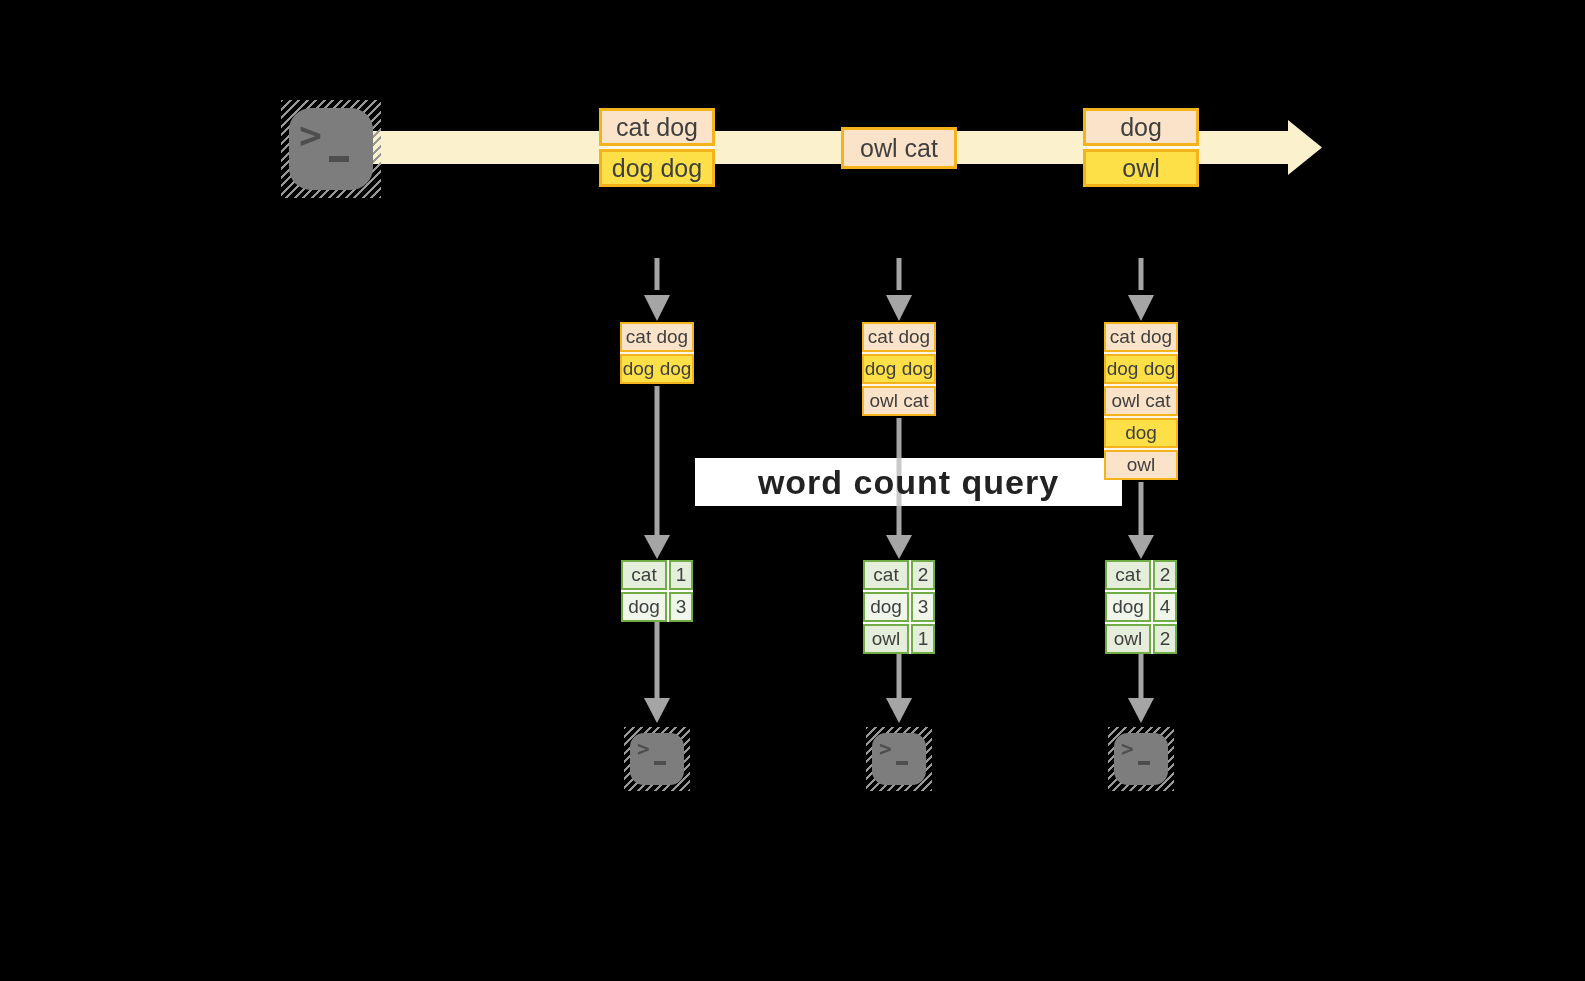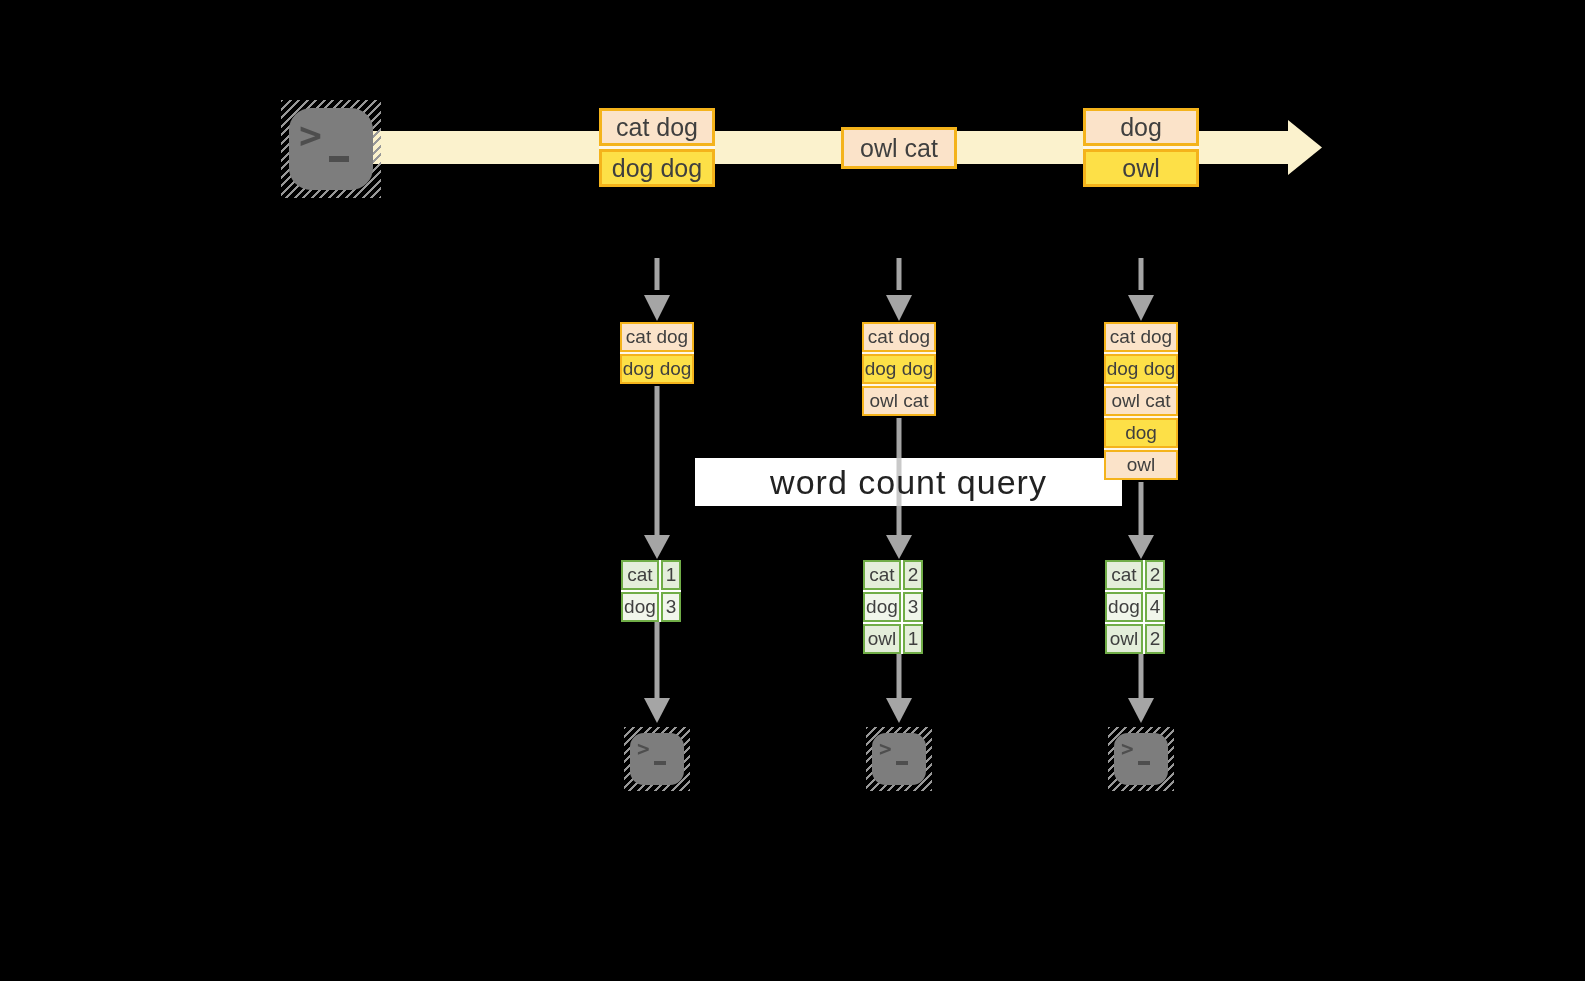--- a/index.html
+++ b/index.html
@@ -14,21 +14,21 @@
   .erow.single{height:42px;}
   .fa{background:#FBE3C9;}
   .fb{background:#fde047;}
 
   
   .stack{position:absolute;top:322px;width:74px;display:flex;flex-direction:column;gap:2px;background:#FFF7E6;z-index:2;}
   .srow{height:30px;border:2px solid #F4B31B;box-sizing:border-box;display:flex;align-items:center;
         justify-content:center;font-size:19px;color:#3F3F3F;}
 
   
-  .gtable{position:absolute;top:560px;width:60px;display:flex;flex-direction:column;gap:2px;background:#FFFFFF;z-index:2;}
+  .gtable{position:absolute;top:560px;width:72px;display:flex;flex-direction:column;gap:2px;background:#FFFFFF;z-index:2;}
   .grow{display:flex;gap:2px;}
   .gcell{height:30px;border:2px solid #70AD47;box-sizing:border-box;display:flex;align-items:center;
          justify-content:center;font-size:19px;color:#3F3F3F;}
   .word{width:46px;}
   .num{width:24px;}
   .ga{background:#E4EEDA;}
   .gb{background:#F1F6EB;}
 
   
   .term{position:absolute;z-index:2;
@@ -40,21 +40,21 @@
   .term-sm .term-inner{left:6px;top:6px;right:6px;bottom:6px;border-radius:14px;}
   .prompt{position:absolute;color:#4E4E4E;font-weight:bold;font-family:"DejaVu Sans Mono",monospace;line-height:1;}
   .term-lg .prompt{left:10px;top:8px;font-size:38px;}
   .term-sm .prompt{left:7px;top:6px;font-size:21px;}
   .ubar{position:absolute;background:#4E4E4E;}
   .term-lg .ubar{left:40px;top:48px;width:20px;height:6px;}
   .term-sm .ubar{left:24px;top:28px;width:12px;height:4px;}
 
   
   .banner-label{position:absolute;left:695px;top:458px;width:427px;height:48px;line-height:48px;
-                text-align:center;font-size:34px;font-weight:400;letter-spacing:1px;color:#222;z-index:3;}
+                text-align:center;font-size:34px;font-weight:700;letter-spacing:1px;color:#222;z-index:3;}
 </style>
 </head>
 <body>
 
 <div class="canvas">
 
   <svg width="1585" height="981" viewBox="0 0 1585 981">
 
     <rect x="368" y="131" width="920" height="33" fill="#FBF2CD"></rect>
     <polygon points="1288,120 1322,147.5 1288,175" fill="#FBF2CD"></polygon>

